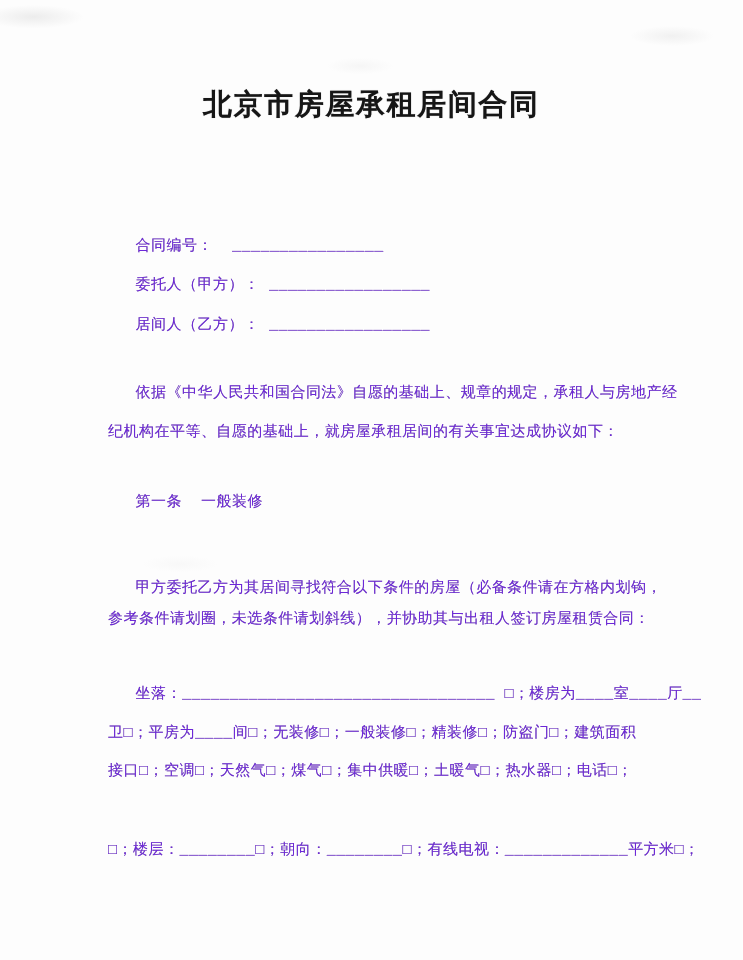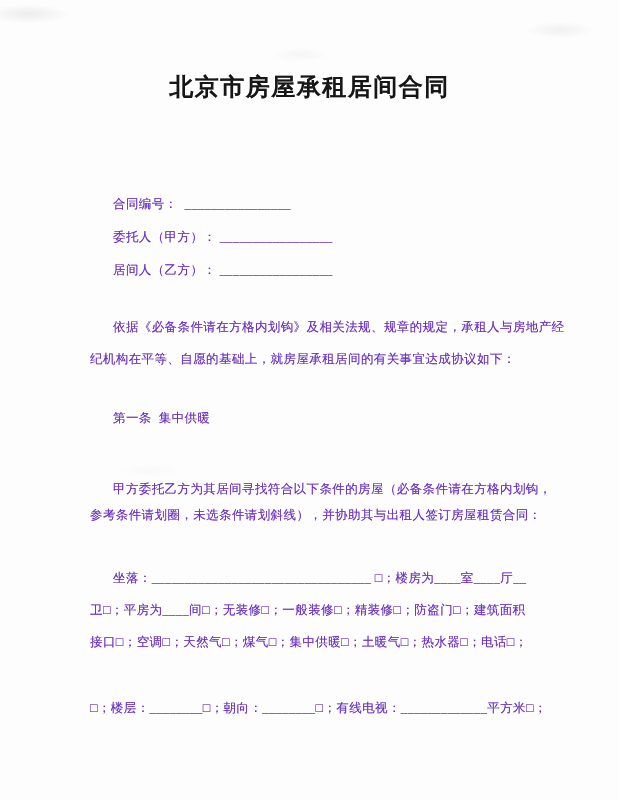--- a/index.html
+++ b/index.html
@@ -5,21 +5,21 @@
   html, body {
     margin: 0;
     padding: 0;
     background: #ffffff;
   }
   .page {
     position: relative;
     width: 619px;
     height: 800px;
     background: #fdfdfd;
-    font-family: Liberation Serif, serif;
+    font-family: Liberation Mono, monospace;
     color: #1d1d1d;
     overflow: hidden;
   }
   
   .page::before {
     content: "";
     position: absolute;
     inset: 0;
     background:
       radial-gradient(ellipse 60px 14px at 28px 14px, rgba(160,160,160,0.18), transparent 70%),
@@ -59,25 +59,25 @@
 <div class="page">
 
   <div class="title">北京市房屋承租居间合同</div>
 
   <div class="line indent" style="top:196px">合同编号：  ________________</div>
 
   <div class="line indent" style="top:229px">委托人（甲方）： _________________</div>
 
   <div class="line indent" style="top:262px">居间人（乙方）： _________________</div>
 
-  <div class="line indent" style="top:319px">依据《必备条件请在方格内划钩》及相关法规、规章的规定，承租人与房地产经</div>
+  <div class="line indent" style="top:319px">依据《中华人民共和国合同法》自愿的基础上、规章的规定，承租人与房地产经</div>
 
   <div class="line" style="top:351px">纪机构在平等、自愿的基础上，就房屋承租居间的有关事宜达成协议如下：</div>
 
-  <div class="line indent" style="top:410px">第一条  集中供暖</div>
+  <div class="line indent" style="top:410px">第一条  一般装修</div>
 
   <div class="line indent" style="top:481px">甲方委托乙方为其居间寻找符合以下条件的房屋（必备条件请在方格内划钩，</div>
 
   <div class="line indent" style="top:570px">坐落：_________________________________ □；楼房为____室____厅__</div>
 
   <div class="line" style="top:507px">参考条件请划圈，未选条件请划斜线），并协助其与出租人签订房屋租赁合同：</div>
 
   <div class="line" style="top:602px">卫□；平房为____间□；无装修□；一般装修□；精装修□；防盗门□；建筑面积</div>
 
   <div class="line" style="top:634px">接口□；空调□；天然气□；煤气□；集中供暖□；土暖气□；热水器□；电话□；</div>

